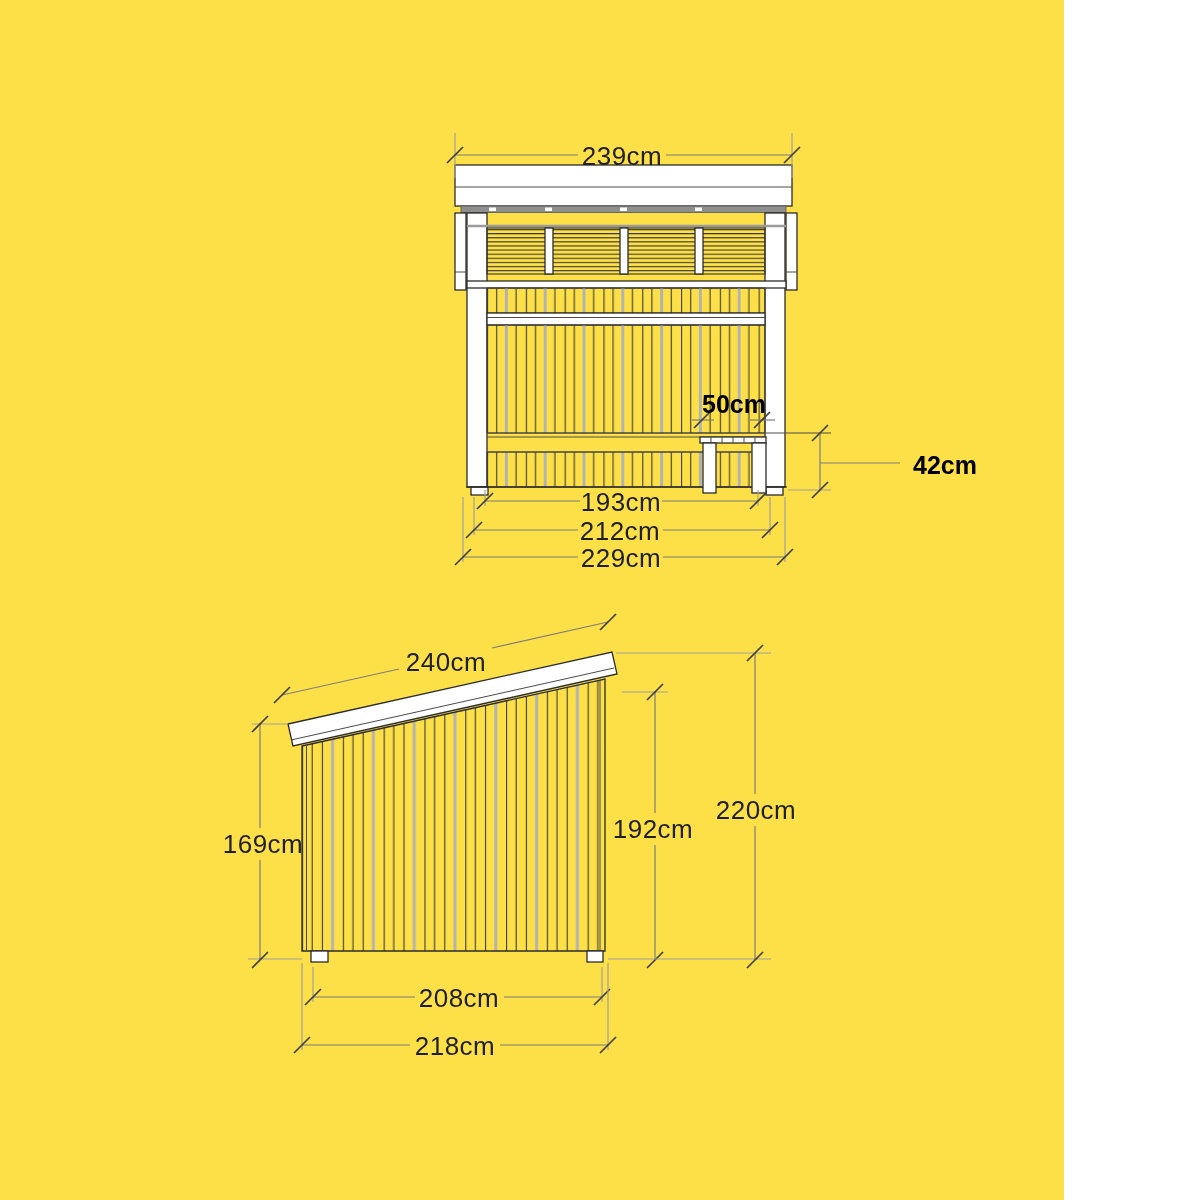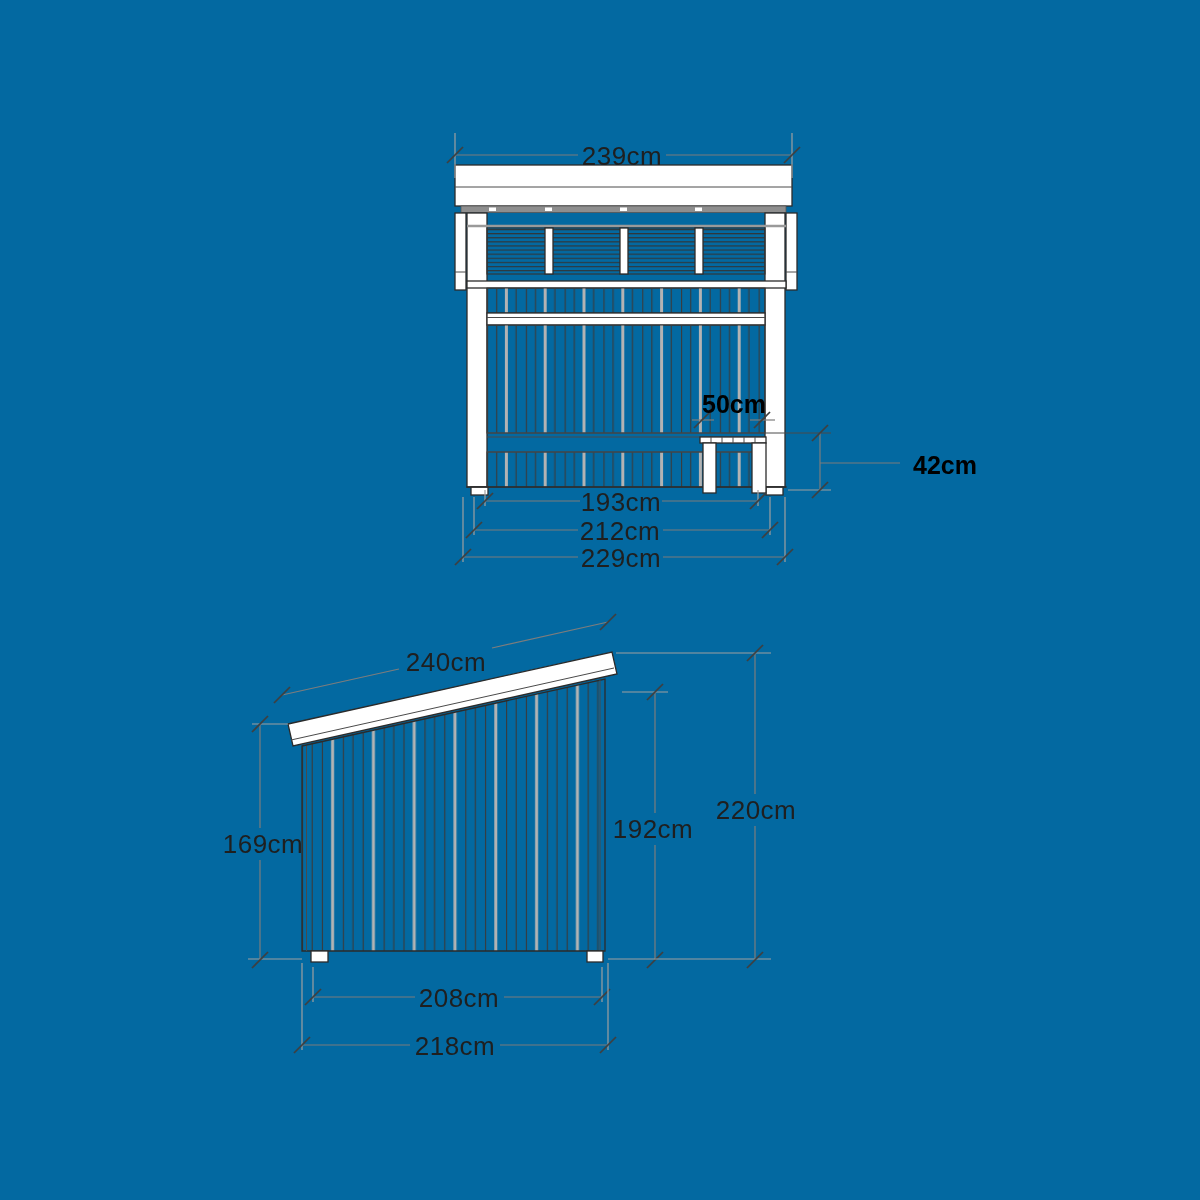--- a/index.html
+++ b/index.html
@@ -1,16 +1,16 @@
 <!DOCTYPE html>
 <html><head>
 <meta charset="utf-8">
 <style>
   html,body{margin:0;padding:0;background:#ffffff;}
-  .canvas{width:1200px;height:1200px;background:#0369a1;position:relative;font-family:"Liberation Sans",sans-serif;}
+  .canvas{width:1064px;height:1200px;background:#fde047;position:relative;font-family:"Liberation Sans",sans-serif;}
   svg{display:block;}
   .o   {stroke:#2b2b2b;stroke-width:1.3;fill:none;stroke-linecap:square;}
   .of  {stroke:#2b2b2b;stroke-width:1.3;fill:#ffffff;}
   .thin{stroke:#4a4a4a;stroke-width:1;fill:none;}
   .dim {stroke:#7d7d7d;stroke-width:1.2;fill:none;}
   .ext {stroke:#a0a0a0;stroke-width:1.2;fill:none;}
   .tk  {stroke:#3f3f3f;stroke-width:1.7;fill:none;}
   .grayfill{fill:#8e8e8e;stroke:#555555;stroke-width:0.8;}
   .clip{fill:#ffffff;stroke:none;}
   text.d{font-family:"Liberation Sans",sans-serif;font-size:26px;fill:#1f1f1f;letter-spacing:0.5px;}

